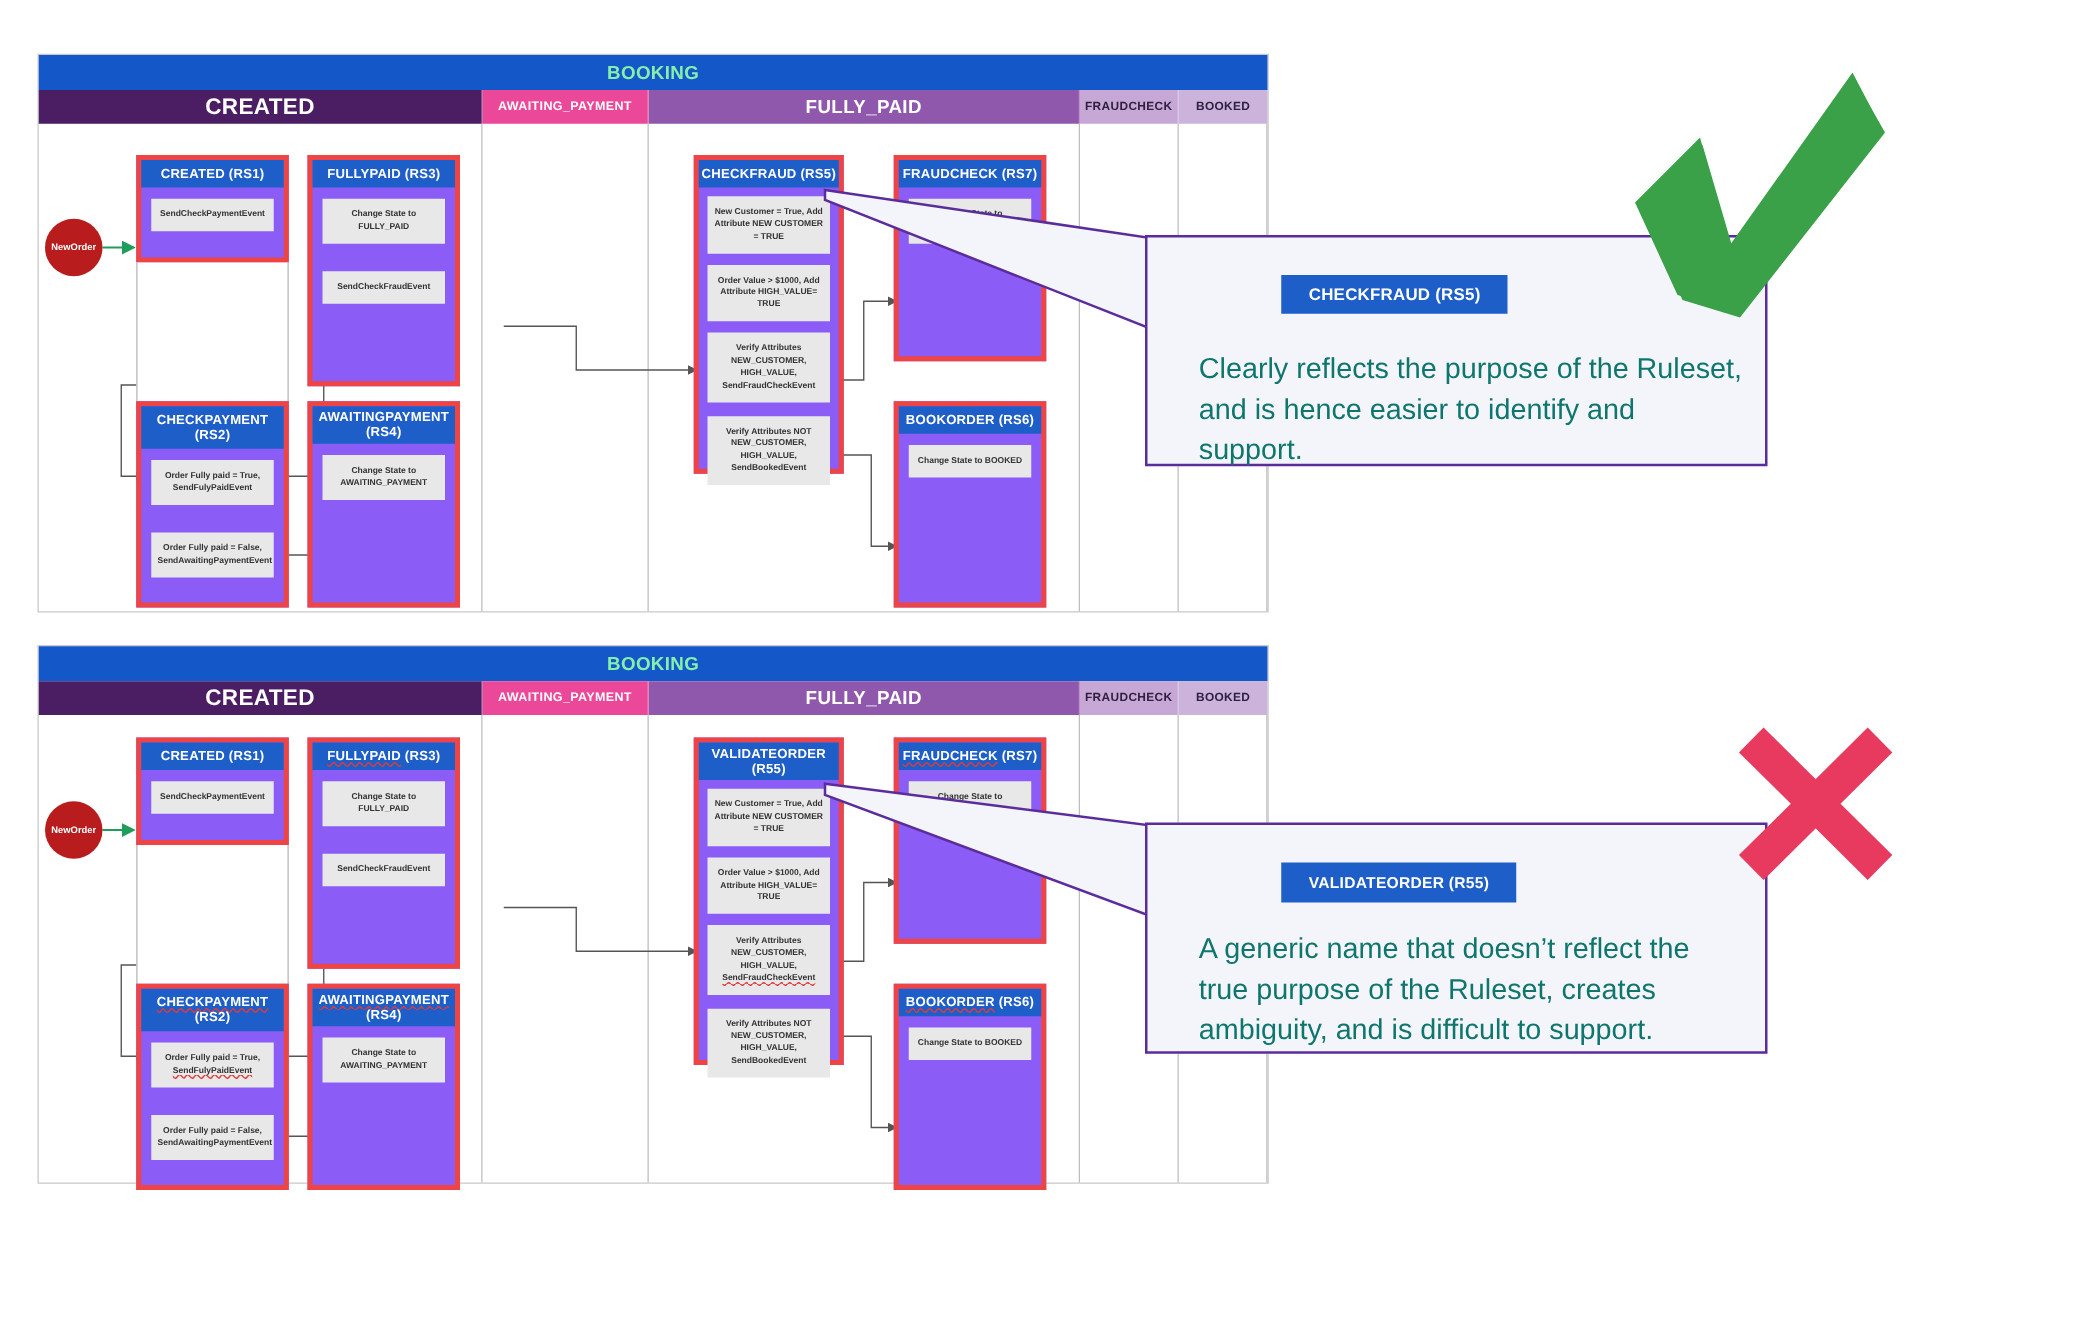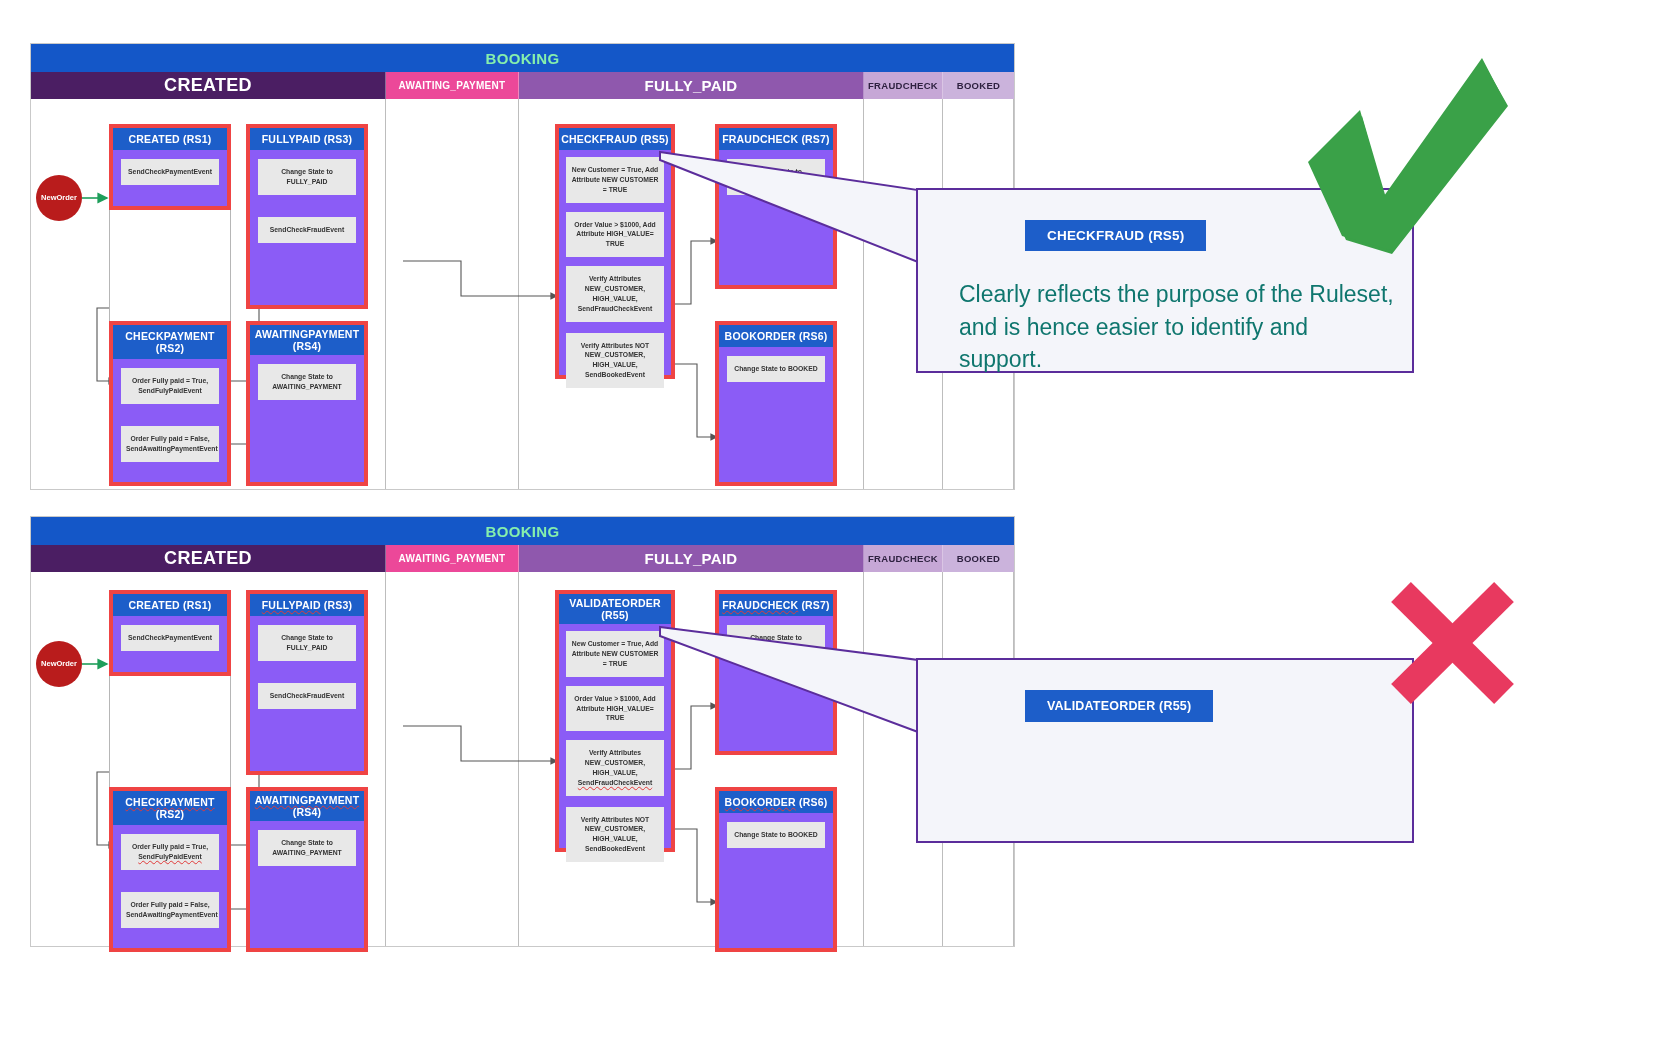--- a/index.html
+++ b/index.html
@@ -423,20 +423,21 @@
     <polygon points="660,627 918,660 918,732 660,636" fill="#f4f5fa" stroke="#5b2d9b" stroke-width="2"></polygon>
   </svg>
 
   <div class="callout top">
     <div class="callout-badge">CHECKFRAUD (RS5)</div>
     <div class="callout-text">Clearly reflects the purpose of the Ruleset, and is hence easier to identify and support.</div>
   </div>
 
   <div class="callout bottom">
     <div class="callout-badge">VALIDATEORDER (R55)</div>
+    <div class="callout-text">A generic name that doesn’t reflect the true purpose of the Ruleset, creates ambiguity, and is difficult to support.</div>
   </div>
 
   <div class="verdict check">
     <svg viewBox="0 0 210 200" width="210" height="200">
       <polygon points="12,108 62,58 86,140 183,4 208,48 92,196 46,182" fill="#3aa148"></polygon>
       <polygon points="8,104 60,52 84,138 182,0 206,46 90,192 42,178" fill="#3aa148"></polygon>
     </svg>
   </div>
 
   <div class="verdict cross">

